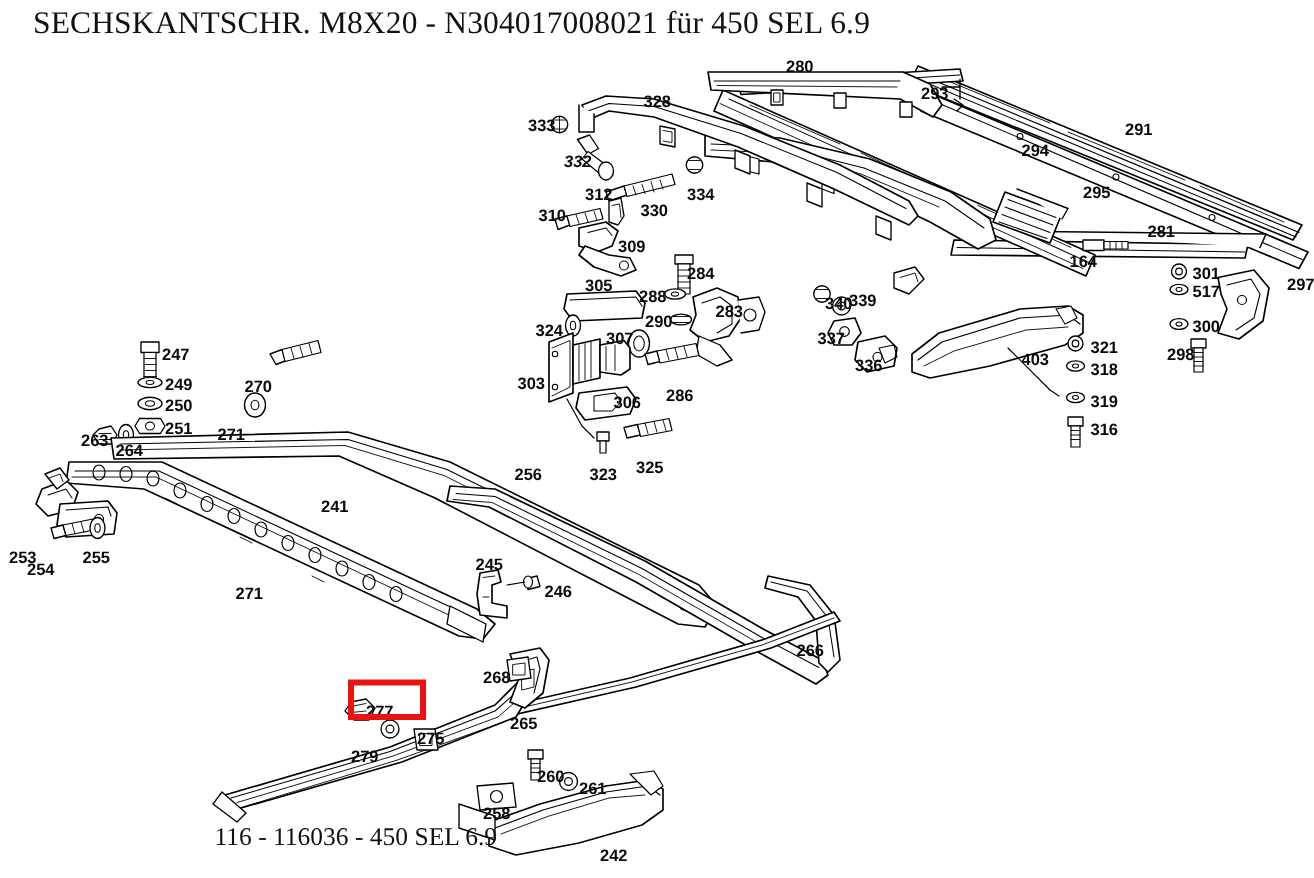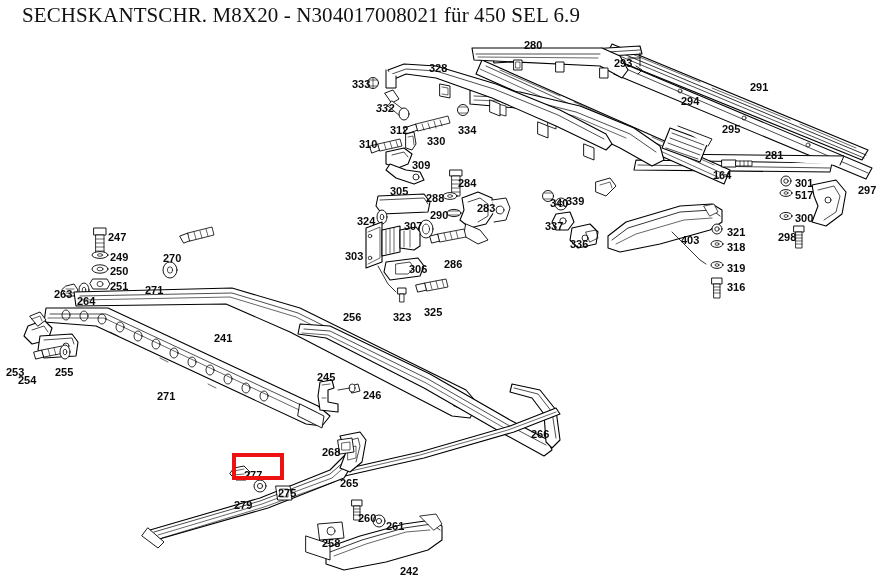--- a/index.html
+++ b/index.html
@@ -458,14 +458,15 @@
       <div class="callout" style="left: 278px; top: 488px;">275</div>
       <div class="callout" style="left: 234px; top: 500px;">279</div>
       <div class="callout" style="left: 358px; top: 513px;">260</div>
       <div class="callout" style="left: 386px; top: 521px;">261</div>
       <div class="callout" style="left: 322px; top: 538px;">258</div>
       <div class="callout" style="left: 400px; top: 566px;">242</div>
     </div>
 
   <div id="highlight-box" style="left: 232px; top: 453px; width: 52px; height: 27px; border-color: rgb(238, 17, 17);"></div>
 
+  <div id="caption">116 - 116036 - 450 SEL 6.9</div>
 
 </div>
 
 </body></html>

